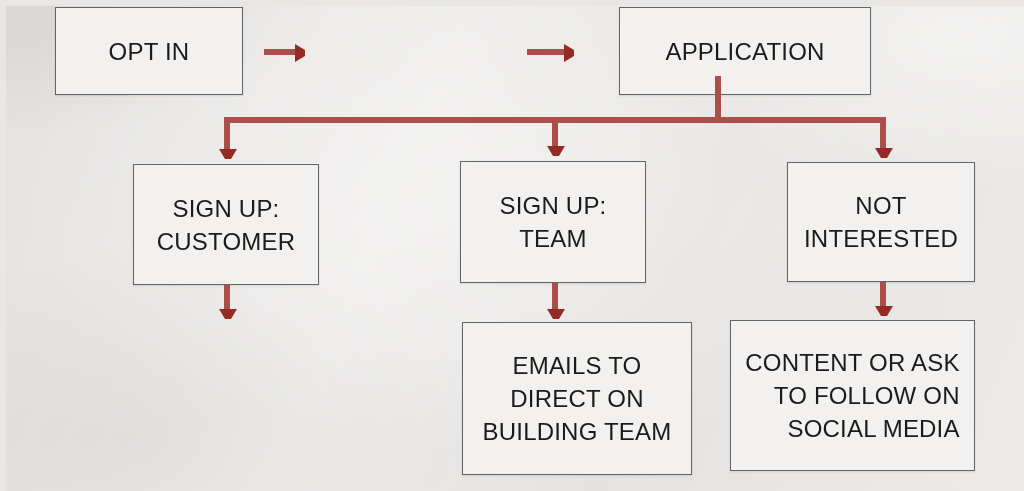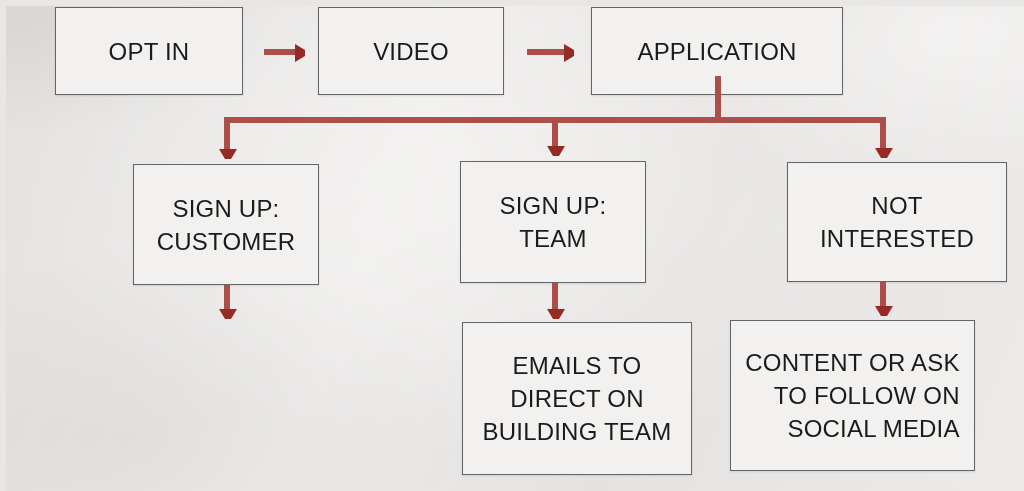--- a/index.html
+++ b/index.html
@@ -71,36 +71,33 @@
   }
 </style>
 </head>
 <body>
 
 <div class="stage">
 
   <div class="node" style="left:49px; top:1px; width:188px; height:88px;">
     <div class="label">OPT IN</div>
   </div>
-  <div class="node" style="left:312px; top:1px; width:186px; height:88px;">
-    <div class="label">VIDEO</div>
-  </div>
-  <div class="node" style="left:585px; top:1px; width:252px; height:88px;">
+  <div class="node" style="left:613px; top:1px; width:252px; height:88px;">
     <div class="label">APPLICATION</div>
   </div>
 
   <div class="node" style="left:127px; top:158px; width:186px; height:121px;">
     <div class="label">SIGN UP:
 CUSTOMER</div>
   </div>
   <div class="node" style="left:454px; top:155px; width:186px; height:122px;">
     <div class="label">SIGN UP:
 TEAM</div>
   </div>
-  <div class="node" style="left:781px; top:156px; width:220px; height:120px;">
+  <div class="node" style="left:781px; top:156px; width:188px; height:120px;">
     <div class="label">NOT
 INTERESTED</div>
   </div>
 
   <div class="node" style="left:456px; top:316px; width:230px; height:153px;justify-content:center;">
     <div class="label">EMAILS TO
 DIRECT ON
 BUILDING TEAM</div>
   </div>
   <div class="node" style="left:724px; top:314px; width:245px; height:151px;text-align:right;">

